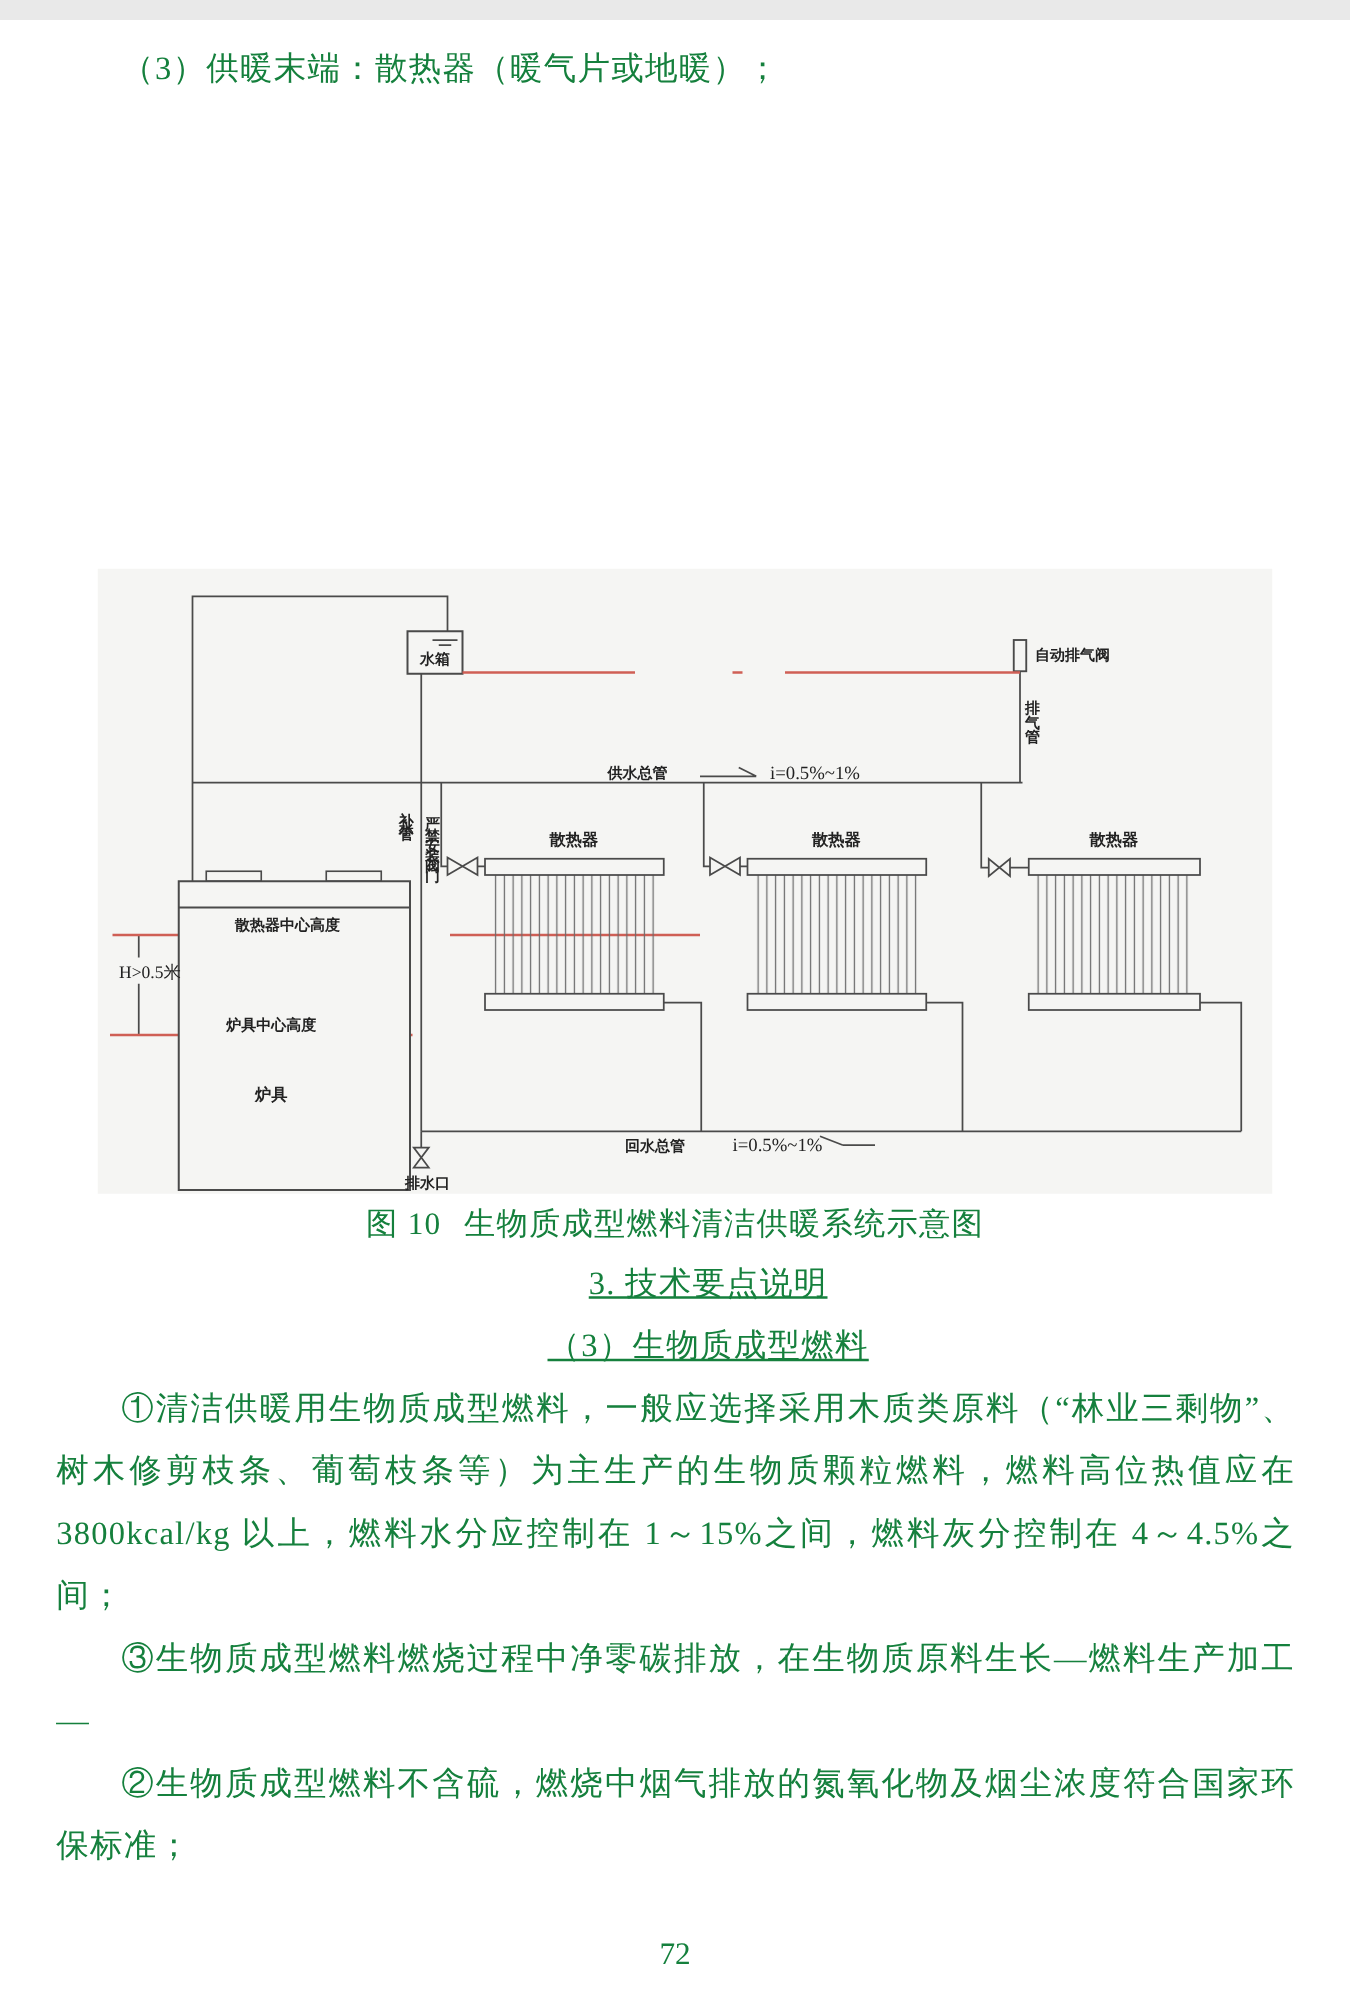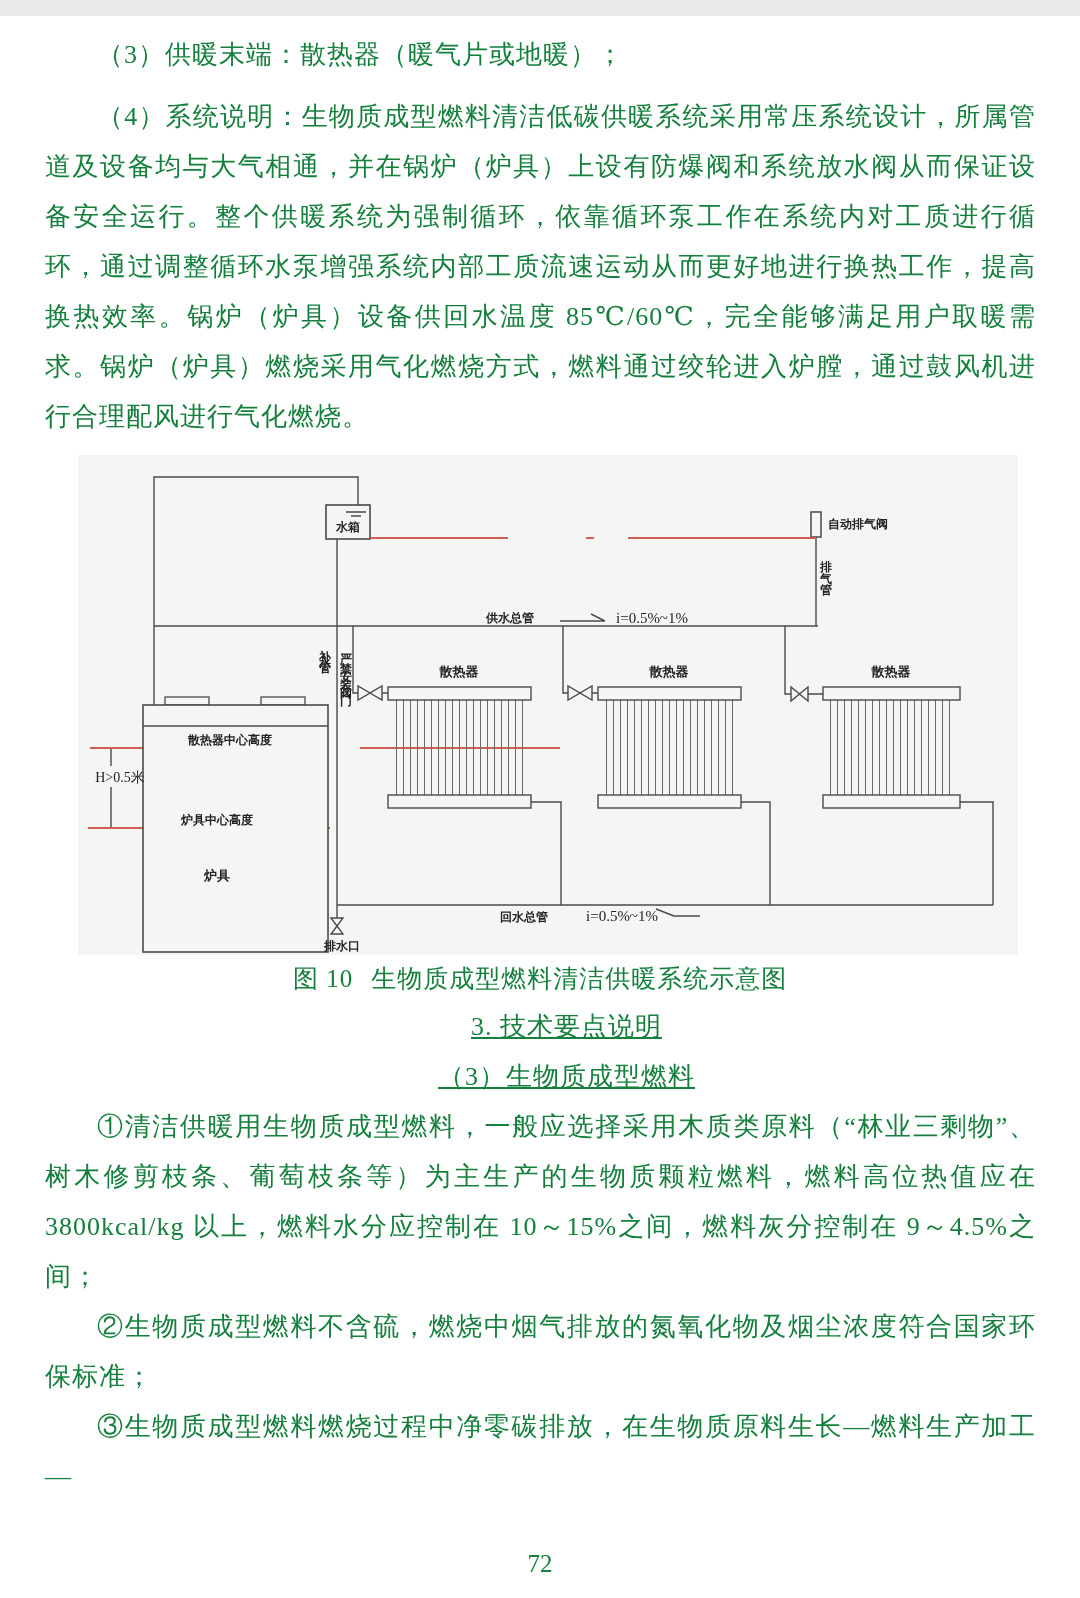--- a/index.html
+++ b/index.html
@@ -32,21 +32,20 @@
     position:absolute;left:0;right:0;top:1534px;text-align:center;font-size:25px;
   }
 </style>
 </head>
 <body>
 
 <div class="page">
 
   <div class="textblock" id="top-text">
     <p>（3）供暖末端：散热器（暖气片或地暖）；</p>
-    <p class="p4">（4）系统说明：生物质成型燃料清洁低碳供暖系统采用常压系统设计，所属管道及设备均与大气相通，并在锅炉（炉具）上设有防爆阀和系统放水阀从而保证设备安全运行。整个供暖系统为强制循环，依靠循环泵工作在系统内对工质进行循环，通过调整循环水泵增强系统内部工质流速运动从而更好地进行换热工作，提高换热效率。锅炉（炉具）设备供回水温度 85℃/60℃，完全能够满足用户取暖需求。锅炉（炉具）燃烧采用气化燃烧方式，燃料通过绞轮进入炉膛，通过鼓风机进行合理配风进行气化燃烧。</p>
   </div>
 
   <div class="figure">
     <svg viewBox="0 0 940 500">
       <defs>
         <pattern id="fins" width="7" height="10" patternUnits="userSpaceOnUse">
           <line x1="3.5" y1="0" x2="3.5" y2="10" stroke="#6a6a6a" stroke-width="1"></line>
         </pattern>
       </defs>
 
@@ -135,20 +134,20 @@
     </svg>
   </div>
 
   <div class="caption">
     <span>图 10</span><span class="cap-title">生物质成型燃料清洁供暖系统示意图</span>
   </div>
 
   <div class="textblock" id="bottom-text">
     <p class="no-just">3. 技术要点说明</p>
     <p class="no-just">（3）生物质成型燃料</p>
-    <p>①清洁供暖用生物质成型燃料，一般应选择采用木质类原料（“林业三剩物”、树木修剪枝条、葡萄枝条等）为主生产的生物质颗粒燃料，燃料高位热值应在 3800kcal/kg 以上，燃料水分应控制在 10～15%之间，燃料灰分控制在 9～4.5%之间；</p>
+    <p>①清洁供暖用生物质成型燃料，一般应选择采用木质类原料（“林业三剩物”、树木修剪枝条、葡萄枝条等）为主生产的生物质颗粒燃料，燃料高位热值应在 3800kcal/kg 以上，燃料水分应控制在 1～15%之间，燃料灰分控制在 4～4.5%之间；</p>
+    <p>③生物质成型燃料燃烧过程中净零碳排放，在生物质原料生长—燃料生产加工—</p>
     <p>②生物质成型燃料不含硫，燃烧中烟气排放的氮氧化物及烟尘浓度符合国家环保标准；</p>
-    <p>③生物质成型燃料燃烧过程中净零碳排放，在生物质原料生长—燃料生产加工—</p>
   </div>
 
   <div class="pagenum">72</div>
 
 </div>
 
 </body></html>

